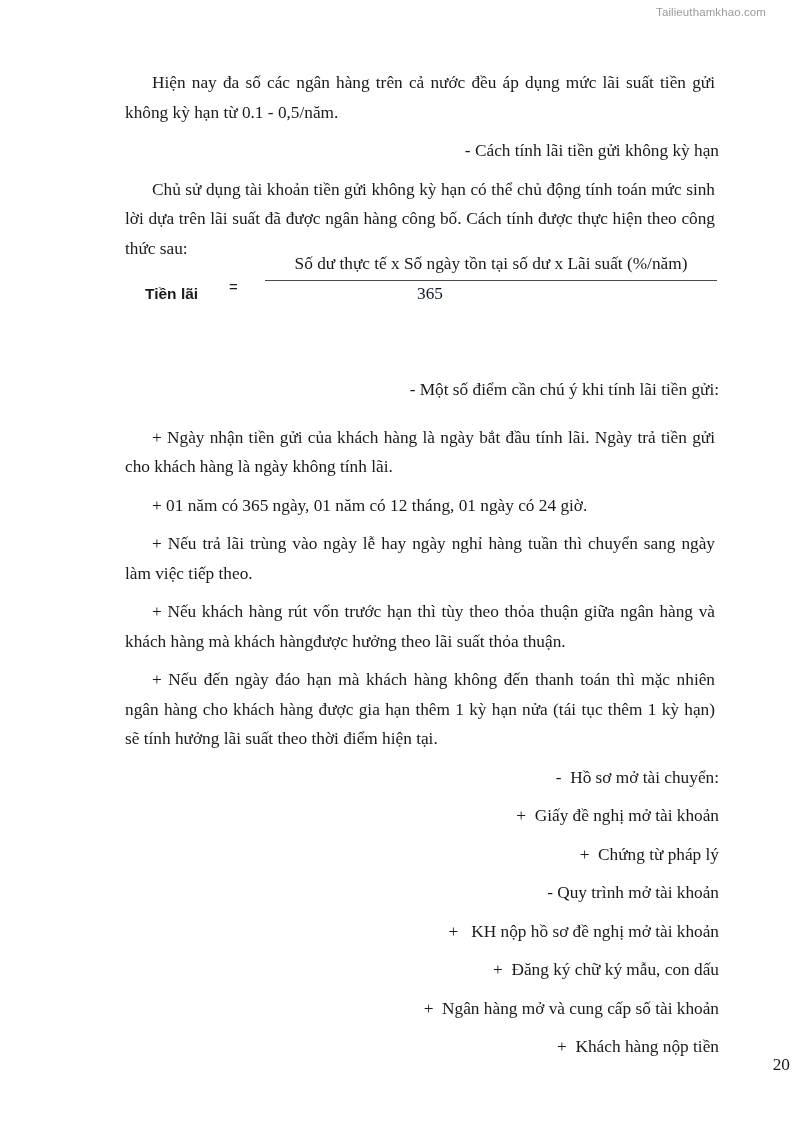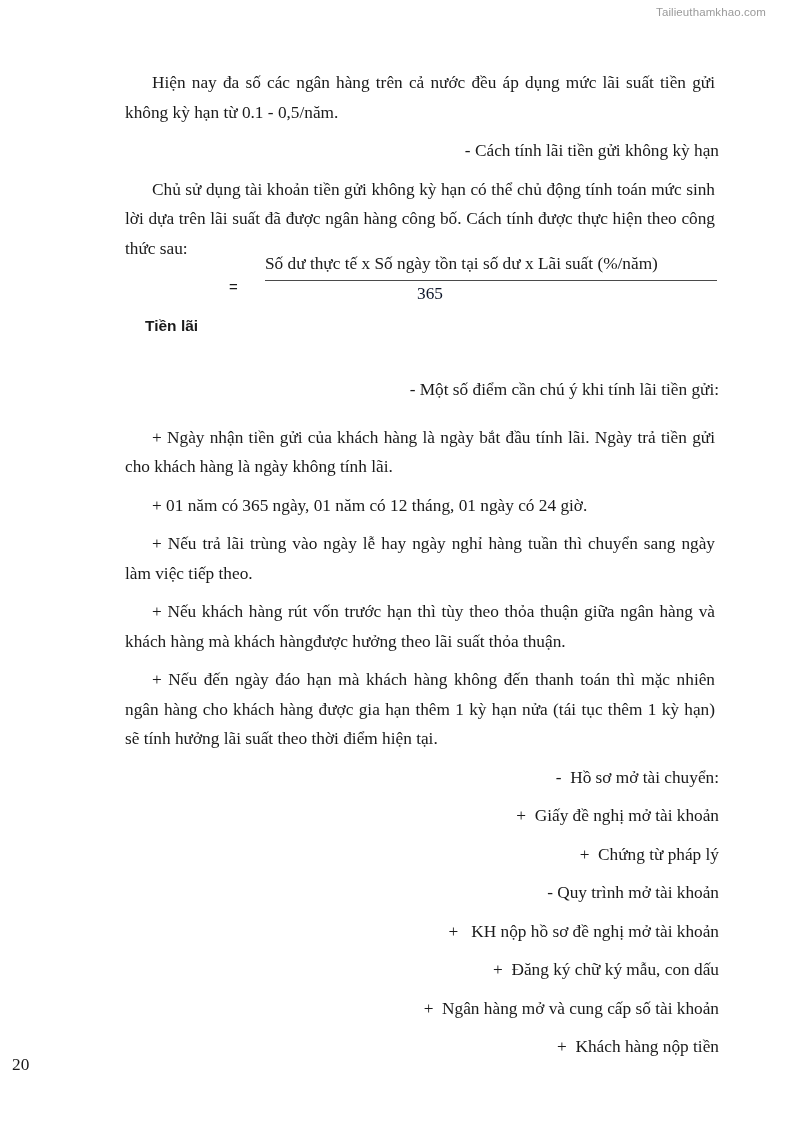--- a/index.html
+++ b/index.html
@@ -82,40 +82,39 @@
   }
   .formula-label {
     position: absolute;
     left: 20px;
     top: 33px;
     font-family: "Liberation Sans", "DejaVu Sans", sans-serif;
     font-size: 15.5px;
     font-weight: 600;
     color: #1a1a1a;
     white-space: nowrap;
-    margin-top: 32px;
   }
   .formula-eq {
     position: absolute;
     left: 104px;
     top: 26px;
     font-family: "Liberation Sans", "DejaVu Sans", sans-serif;
     font-size: 15px;
     color: #1a1a1a;
   }
   .fraction {
     position: absolute;
     left: 140px;
     top: 0;
     width: 452px;
   }
   .numerator {
     font-size: 17.3px;
     line-height: 24px;
-    text-align: left;
+    text-align: center;
     white-space: nowrap;
     color: #1a1a1a;
   }
   .frac-bar {
     height: 1.4px;
     background: #4a4a4a;
     margin: 4px 0 0 0;
     width: 100%;
   }
   .denominator {
@@ -125,24 +124,23 @@
     padding-right: 122px;
     color: #0f172a;
   }
 
   
   .page-number {
     position: absolute;
     left: 0;
     right: 4px;
     top: 1055px;
-    text-align: left;
-    font-size: 17.3px;
-    color: #1a1a1a;
-    padding-left: 12px;
+    text-align: right;
+    font-size: 17.3px;
+    color: #1a1a1a;
   }
 </style>
 </head>
 <body>
 
 <div class="page">
 
   <div class="watermark">Tailieuthamkhao.com</div>
 
   <div class="body-area">

